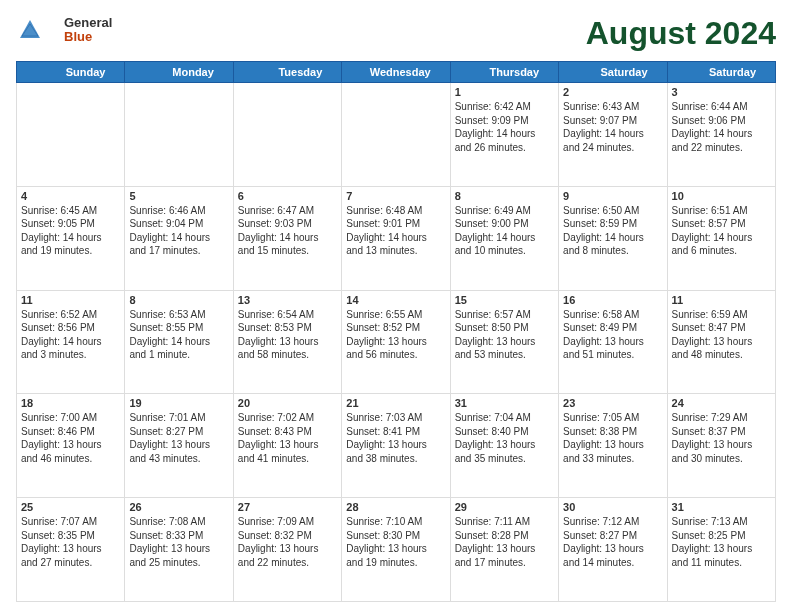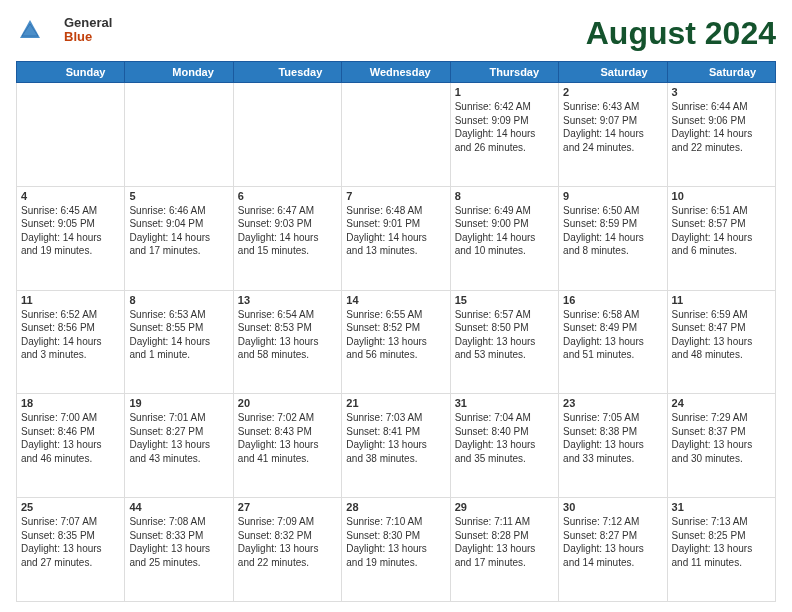--- a/index.html
+++ b/index.html
@@ -313,21 +313,21 @@
         </tr>
         <tr>
           <td>
             <span class="day-num">25</span>
             <div class="day-detail">Sunrise: 7:07 AM
 Sunset: 8:35 PM
 Daylight: 13 hours
 and 27 minutes.</div>
           </td>
           <td>
-            <span class="day-num">44</span>
+            <span class="day-num">26</span>
             <div class="day-detail">Sunrise: 7:08 AM
 Sunset: 8:33 PM
 Daylight: 13 hours
 and 25 minutes.</div>
           </td>
           <td>
             <span class="day-num">27</span>
             <div class="day-detail">Sunrise: 7:09 AM
 Sunset: 8:32 PM
 Daylight: 13 hours

